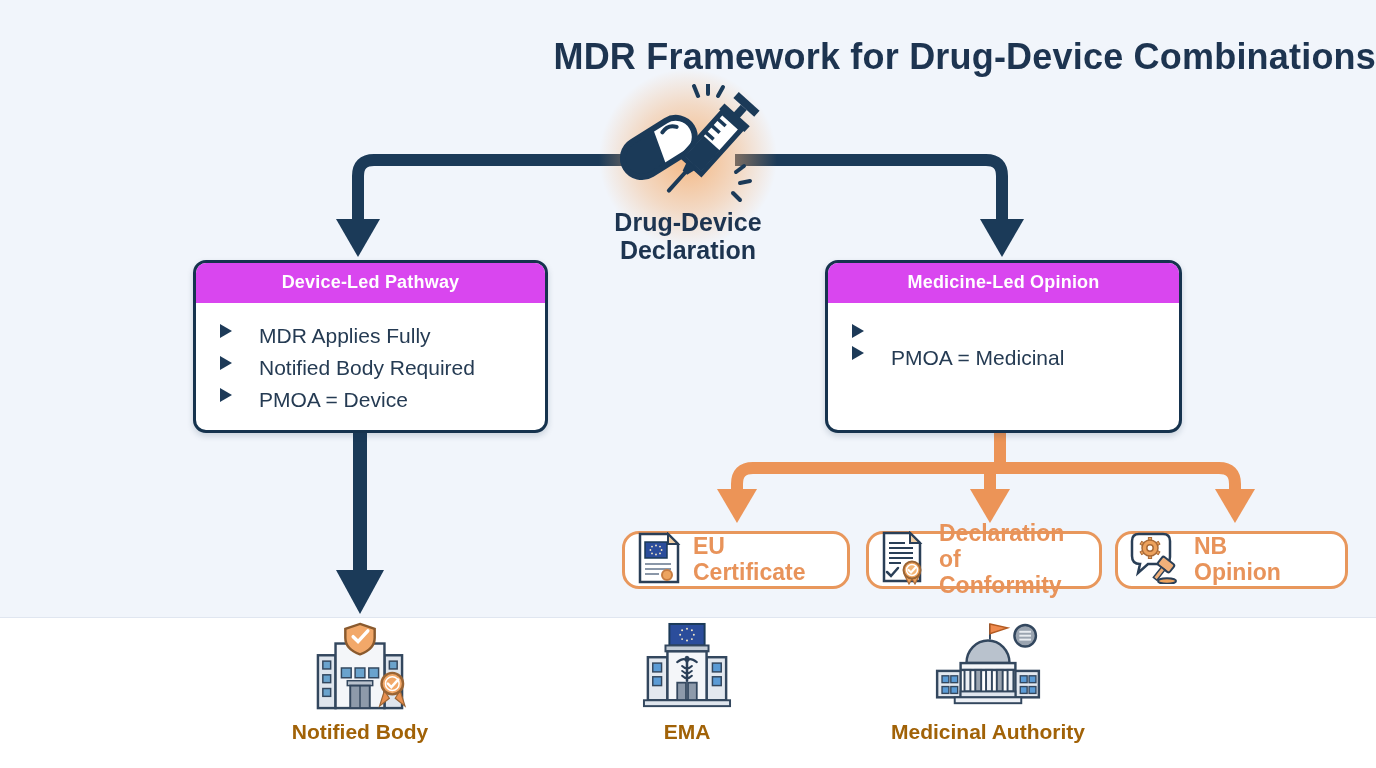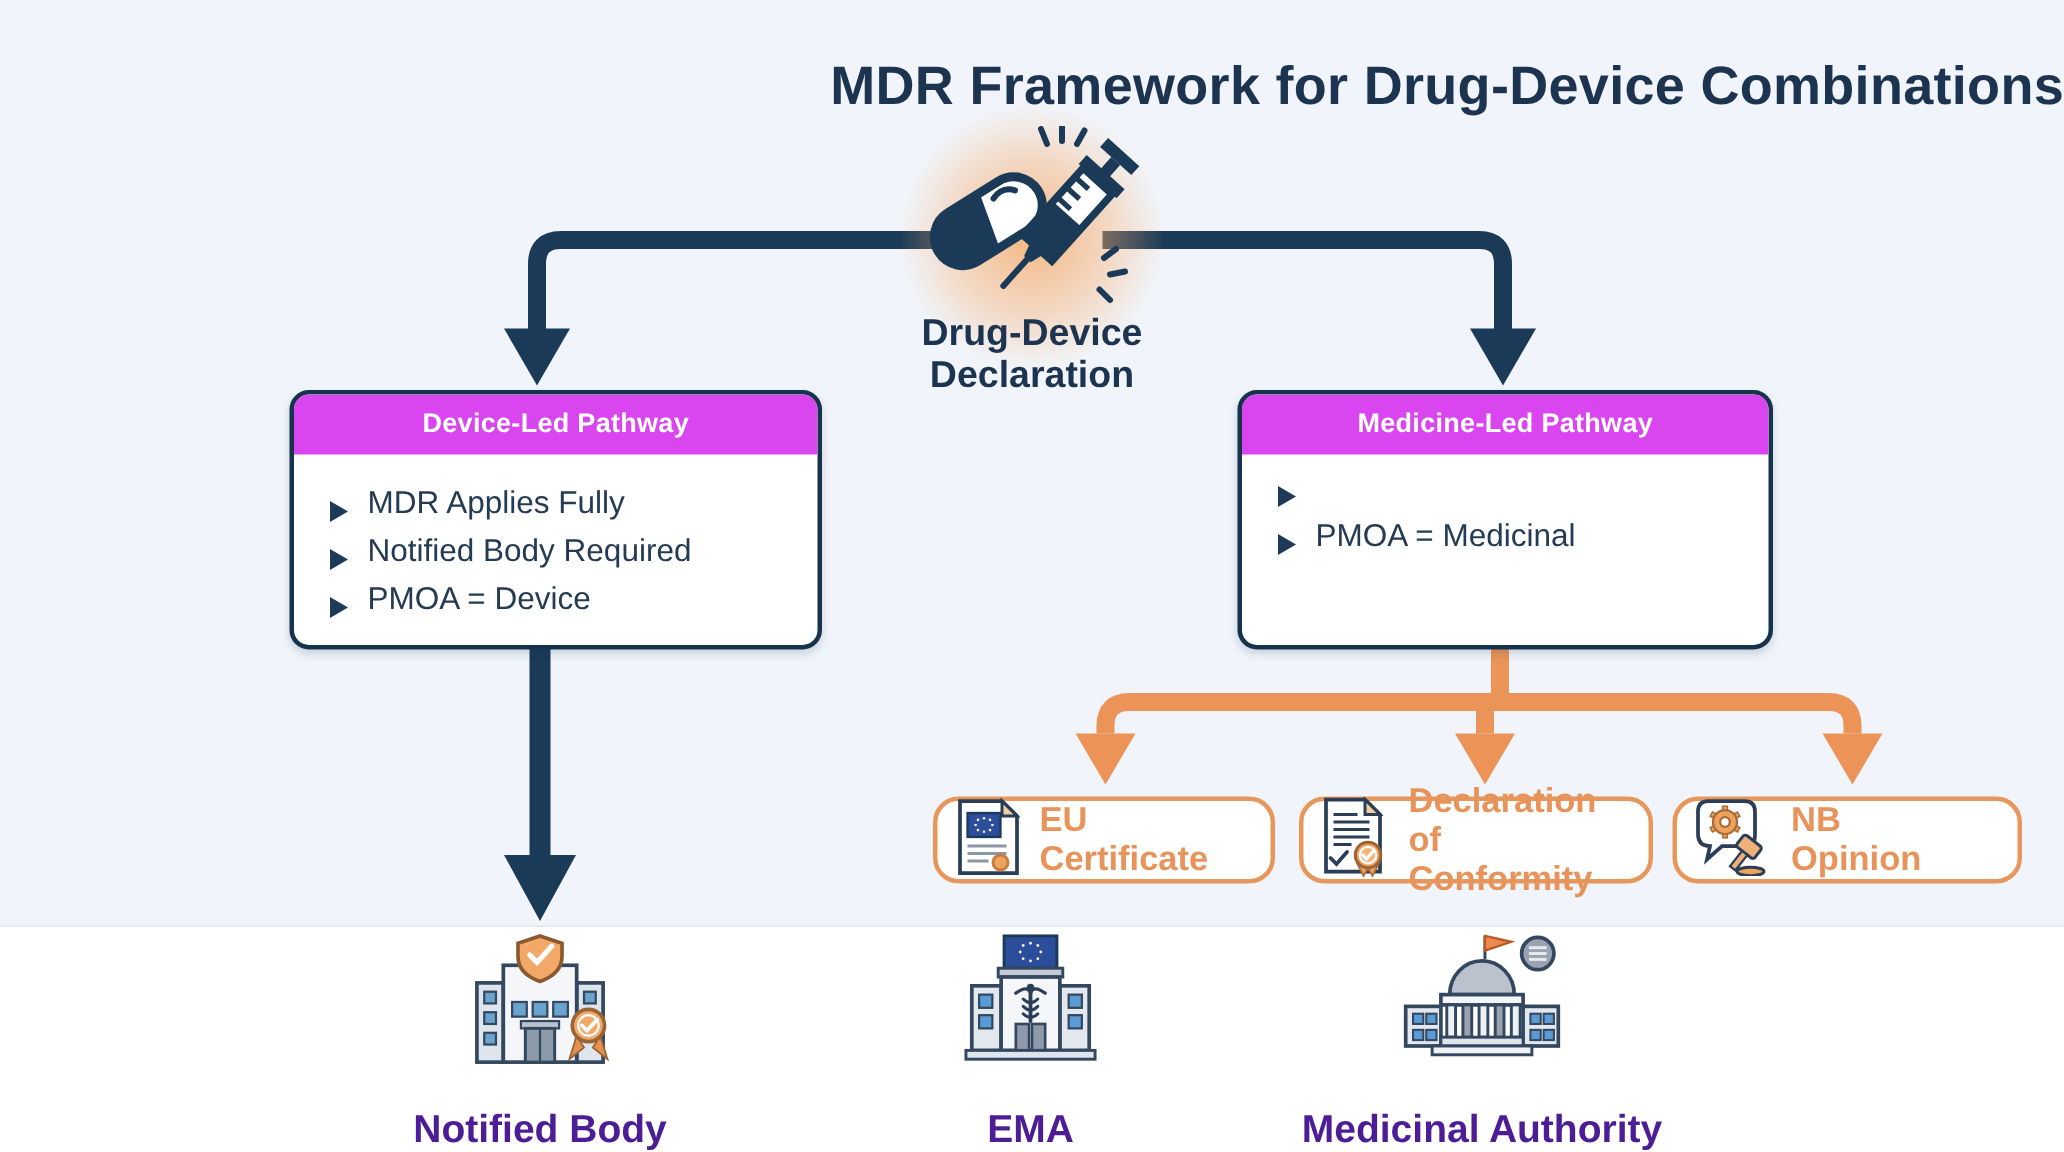--- a/index.html
+++ b/index.html
@@ -26,36 +26,36 @@
     position:absolute;background:#ffffff;border:3.5px solid #16334e;border-radius:13px;
     overflow:hidden;box-shadow:0 3px 6px rgba(22,51,78,.18);
   }
   .pathway-card.device{left:193px;top:260px;width:349px;height:167px;}
   .pathway-card.medicine{left:825px;top:260px;width:351px;height:167px;}
   .card-header{
     background:#d946ef;color:#ffffff;text-align:center;
     font-size:18px;font-weight:700;padding:9px 0 10px 0;letter-spacing:.2px;
   }
   .card-body{list-style:none;margin:0;padding:13px 12px 8px 24px;}
-  .card-item{display:flex;align-items:flex-end;gap:13px;font-size:21px;color:#253b53;margin:8px 0;}
+  .card-item{display:flex;align-items:flex-start;gap:27px;font-size:21px;color:#253b53;margin:8px 0;}
   .bullet{width:0;height:0;border-left:12px solid #1d3a58;border-top:7px solid transparent;border-bottom:7px solid transparent;flex:none;}
   .outcome{
     position:absolute;top:531px;height:58px;background:#ffffff;border:3px solid #e8975c;border-radius:17px;
     display:flex;align-items:center;gap:12px;padding:0 26px 0 12px;box-sizing:border-box;
   }
   .outcome.o1{left:622px;width:228px;}
   .outcome.o2{left:866px;width:236px;}
   .outcome.o3{left:1115px;width:233px;}
   .outcome-icon{flex:none;}
   .outcome-label{color:#e8935a;font-weight:700;font-size:23px;line-height:1.12;}
   .org{position:absolute;top:622px;text-align:center;}
   .org.nb{left:255px;width:210px;}
   .org.ema{left:597px;width:180px;}
   .org.ca{left:833px;width:310px;}
-  .org-label{margin-top:20px;font-size:26px;font-weight:800;color:#4c1d95;}
+  .org-label{margin-top:4px;font-size:21px;font-weight:800;color:#a16207;}
 </style>
 </head>
 <body>
 
 <div class="canvas">
 
   <div class="bottom-strip"></div>
 
   <svg class="connectors" width="1376" height="768" viewBox="0 0 1376 768">
 
@@ -132,21 +132,21 @@
         <span>Notified Body Required</span>
       </li>
       <li class="card-item">
         <span class="bullet"></span>
         <span>PMOA = Device</span>
       </li>
     </ul>
   </section>
 
   <section class="pathway-card medicine">
-    <header class="card-header">Medicine-Led Pathway</header>
+    <header class="card-header">Medicine-Led Opinion</header>
     <ul class="card-body">
       <li class="card-item">
         <span class="bullet"></span>
       </li>
       <li class="card-item">
         <span class="bullet"></span>
         <span>PMOA = Medicinal</span>
       </li>
     </ul>
   </section>

